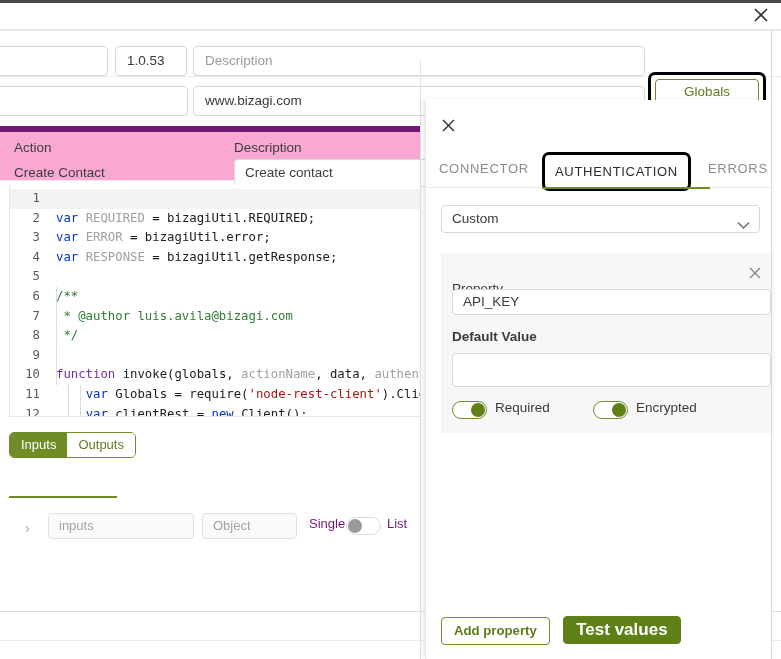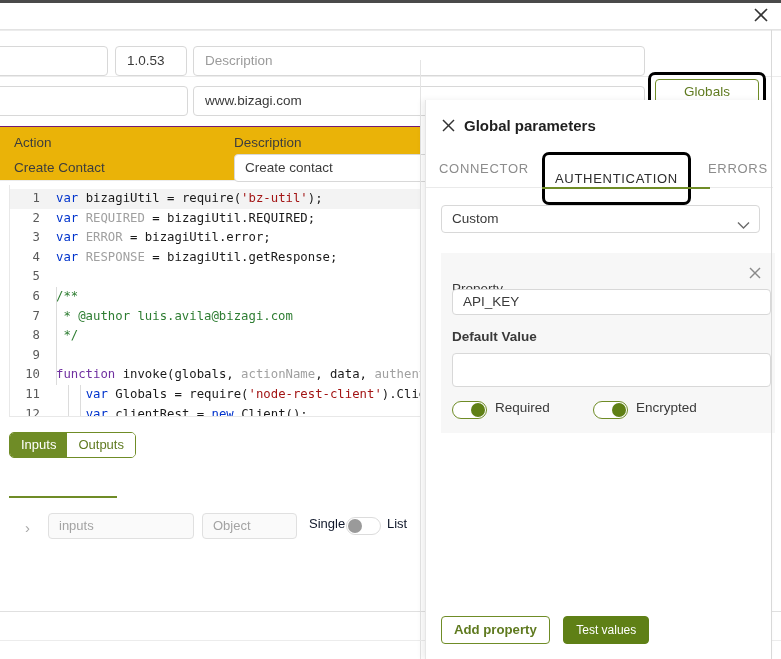--- a/index.html
+++ b/index.html
@@ -89,23 +89,23 @@
     cursor: pointer;
   }
 
   .rowsep {
     position: absolute; left: 0; width: 781px; height: 1px; background: #ececec;
   }
 
   
   .action-table {
     position: absolute; left: 0; top: 96px; width: 420px;
-    border-top: 1px solid #701a75;
+    border-top: 6px solid #701a75;
     border-bottom: 1px solid #ececec;
-    background: #eab308;
+    background: #f9a8d4;
     height: 55px;
   }
   .th {
     position: absolute; top: 8px;
     font-size: 13.5px; color: #3d3d3d;
     font-family: "Liberation Sans", sans-serif;
   }
   .th-action { left: 14px; }
   .th-desc   { left: 234px; }
   .td-action {
@@ -215,21 +215,21 @@
     border: 1px solid #e0e0e0; border-radius: 4px;
     background: #fafafa;
     font-size: 13px; color: #a3a3a3;
     line-height: 24px; padding: 0 10px;
     white-space: nowrap; overflow: hidden;
   }
   .sfield-name { left: 39px; width: 146px; }
   .sfield-type { left: 193px; width: 95px; }
   .sw-label {
     position: absolute; top: 3px;
-    font-size: 13px; color: #0f172a; text-align: right;
+    font-size: 13px; color: #701a75; text-align: right;
   }
   .sw-single { left: 300px; }
   .sw-list   { left: 378px; }
   .switch-off {
     position: absolute; left: 337px; top: 4px;
     width: 35px; height: 18px;
     border-radius: 9px;
     background: #ffffff;
     border: 1px solid #dcdcdc;
     cursor: pointer;
@@ -285,21 +285,21 @@
     color: #8c8c8c;
     font-family: "Liberation Sans", sans-serif;
     cursor: pointer;
   }
   .rp-tab-connector { left: 13px; }
   .rp-tab-errors    { left: 282px; }
   .rp-tab-auth-box {
     position: absolute; left: 116px; top: -3px;
     border: 3px solid #000000;
     border-radius: 7px;
-    padding: 16px 10px;
+    padding: 9px 10px;
     background: #ffffff;
   }
   .rp-tab-auth {
     font-size: 13px;
     letter-spacing: 0.7px;
     color: #2b2b2b;
     font-family: "Liberation Sans", sans-serif;
     cursor: pointer;
     white-space: nowrap;
   }
@@ -390,22 +390,22 @@
     padding: 0 12px;
     cursor: pointer;
   }
   .btn-solid {
     display: inline-block;
     height: 28px;
     border: 1px solid #5f8016;
     border-radius: 4px;
     background: #5f8016;
     color: #ffffff;
-    font-size: 12px;
-    font-weight: normal;
+    font-size: 17px;
+    font-weight: bold;
     font-family: "Liberation Sans", sans-serif;
     line-height: 26px;
     padding: 0 12px;
     margin-left: 9px;
     cursor: pointer;
   }
   .rp-right-border {
     position: absolute; left: 771px; top: 30px; width: 1px; height: 629px;
     background: #d9d9d9;
   }
@@ -449,21 +449,21 @@
     <div class="action-table">
       <div class="th th-action">Action</div>
       <div class="th th-desc">Description</div>
       <div class="td-action">Create Contact</div>
       <div class="td-desc-input">Create contact</div>
     </div>
 
     <div class="code-wrap">
       <div class="gutter"></div>
       <div class="code-lines" id="code-lines">
-          <div class="cl hl"><span class="ln">1</span><span class="ct"><span class="kw">var </span><span class="pln">bizagiUtil = </span><span class="pln">require(</span><span class="str">'bz-util'</span><span class="pln">);</span></span></div>
+          <div class="cl hl"><span class="ln">1</span></div>
           <div class="cl"><span class="ln">2</span><span class="ct"><span class="kw">var </span><span class="dim">REQUIRED</span><span class="pln"> = bizagiUtil.REQUIRED;</span></span></div>
           <div class="cl"><span class="ln">3</span><span class="ct"><span class="kw">var </span><span class="dim">ERROR</span><span class="pln"> = bizagiUtil.error;</span></span></div>
           <div class="cl"><span class="ln">4</span><span class="ct"><span class="kw">var </span><span class="dim">RESPONSE</span><span class="pln"> = bizagiUtil.getResponse;</span></span></div>
           <div class="cl"><span class="ln">5</span><span class="ct"></span></div>
           <div class="cl"><span class="ln">6</span><span class="ct"><span class="cmt">/**</span></span></div>
           <div class="cl"><span class="ln">7</span><span class="ct"><span class="cmt"> * @author luis.avila@bizagi.com</span></span></div>
           <div class="cl"><span class="ln">8</span><span class="ct"><span class="cmt"> */</span></span></div>
           <div class="cl"><span class="ln">9</span><span class="ct"></span></div>
           <div class="cl"><span class="ln">10</span><span class="ct"><span class="kw2">function </span><span class="pln">invoke</span><span class="pln">(globals, </span><span class="dim">actionName</span><span class="pln">, data, </span><span class="dim">authenticat</span></span></div>
           <div class="cl"><span class="ln">11</span><span class="ct"><span class="pln">    </span><span class="kw">var </span><span class="pln">Globals = </span><span class="pln">require(</span><span class="str">'node-rest-client'</span><span class="pln">).Client;</span></span></div>
@@ -500,21 +500,20 @@
 
   <div class="rpanel">
 
     <div class="rpanel-head">
       <div class="rp-close">
         <svg width="17" height="17" viewBox="0 0 17 17">
           <line x1="3" y1="3" x2="14" y2="14" stroke="#333" stroke-width="1.5"></line>
           <line x1="14" y1="3" x2="3" y2="14" stroke="#333" stroke-width="1.5"></line>
         </svg>
       </div>
-      <div class="rp-title">Global parameters</div>
     </div>
 
     <div class="rp-tabs">
       <div class="rp-tab rp-tab-connector">CONNECTOR</div>
       <div class="rp-tab-auth-box">
         <div class="rp-tab-auth">AUTHENTICATION</div>
       </div>
       <div class="rp-tab rp-tab-errors">ERRORS</div>
       <div class="rp-tab-underline"></div>
     </div>

